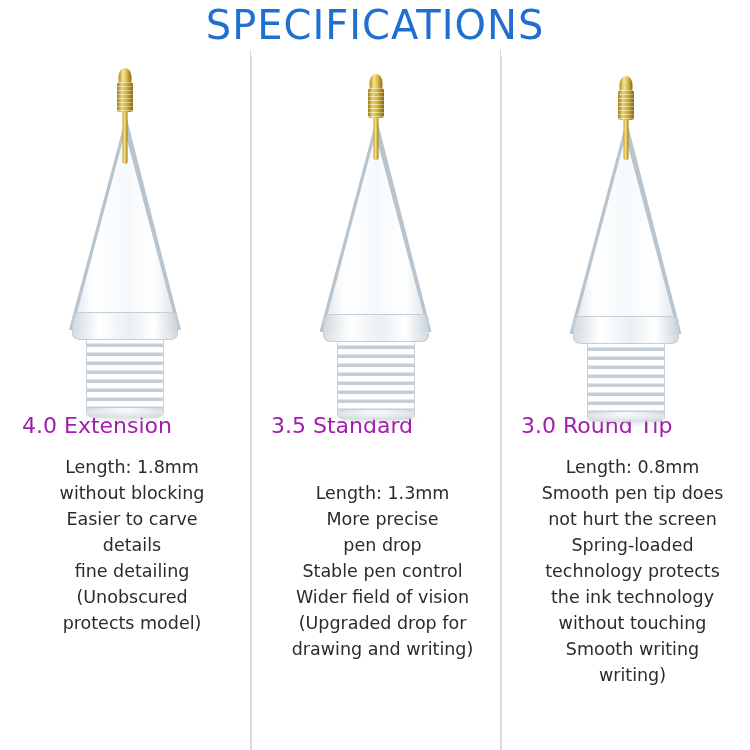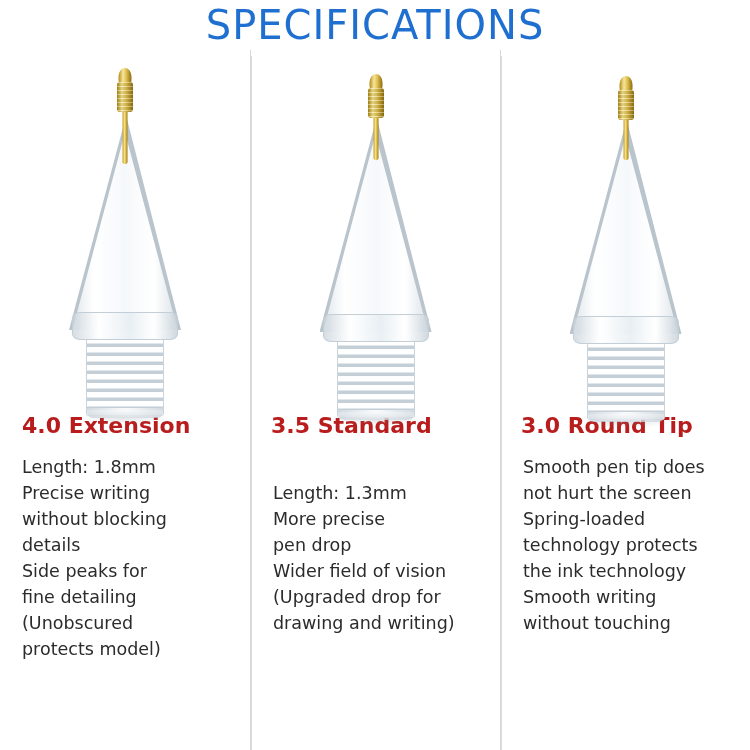--- a/index.html
+++ b/index.html
@@ -175,36 +175,37 @@
     transform: translateX(-50%);
     width: 90px;
     height: 12px;
     background: radial-gradient(ellipse at 50% 50%, rgba(120,130,140,0.22), rgba(255,255,255,0) 70%);
     border-radius: 50%;
     z-index: 1;
   }
   
   .heading {
     font-size: 22px;
-    color: #b91c1c;
+    color: #a21caf;
     padding-left: 22px;
-    font-weight: 700;
+    font-weight: 400;
     line-height: 28px;
     white-space: nowrap;
   }
   .lines {
     padding-left: 22px;
     padding-right: 8px;
     padding-top: 14px;
     font-size: 17.5px;
     line-height: 26px;
     color: #2b2b2b;
   }
   .lines div {
     white-space: nowrap;
+    text-align: center;
   }
   .col-2 .lines { padding-top: 40px; }
   .col-3 .lines { padding-top: 14px; }
   .col-2 .heading, .col-3 .heading { padding-left: 20px; }
 </style>
 </head>
 <body>
 
 <div class="page">
 
@@ -221,24 +222,23 @@
           <div class="cone-body" style="top:60px;"></div>
           <div class="cone-outline" style="top:60px;"></div>
           <div class="collar" style="top:252px;"></div>
           <div class="threads" style="top:278px;"></div>
           <div class="shadow" style="top:352px;"></div>
         </div>
       </div>
       <div class="heading">4.0 Extension</div>
       <div class="lines">
         <div>Length: 1.8mm</div>
-        <div>Precise writing</div>
         <div>without blocking</div>
+        <div>Easier to carve</div>
         <div>details</div>
-        <div>Side peaks for</div>
         <div>fine detailing</div>
         <div>(Unobscured</div>
         <div>protects model)</div>
       </div>
     </div>
 
     <div class="col col-2 divided">
       <div class="divider-span"></div>
       <div class="photo">
         <div class="tip-wrap">
@@ -250,20 +250,21 @@
           <div class="collar" style="top:254px;"></div>
           <div class="threads" style="top:280px;"></div>
           <div class="shadow" style="top:354px;"></div>
         </div>
       </div>
       <div class="heading">3.5 Standard</div>
       <div class="lines">
         <div>Length: 1.3mm</div>
         <div>More precise</div>
         <div>pen drop</div>
+        <div>Stable pen control</div>
         <div>Wider field of vision</div>
         <div>(Upgraded drop for</div>
         <div>drawing and writing)</div>
       </div>
     </div>
 
     <div class="col col-3 divided">
       <div class="divider-span"></div>
       <div class="photo">
         <div class="tip-wrap">
@@ -272,24 +273,26 @@
           <div class="metal-band" style="top:30px;"></div>
           <div class="cone-body" style="top:64px;"></div>
           <div class="cone-outline" style="top:64px;"></div>
           <div class="collar" style="top:256px;"></div>
           <div class="threads" style="top:282px;"></div>
           <div class="shadow" style="top:356px;"></div>
         </div>
       </div>
       <div class="heading">3.0 Round Tip</div>
       <div class="lines">
+        <div>Length: 0.8mm</div>
         <div>Smooth pen tip does</div>
         <div>not hurt the screen</div>
         <div>Spring-loaded</div>
         <div>technology protects</div>
         <div>the ink technology</div>
+        <div>without touching</div>
         <div>Smooth writing</div>
-        <div>without touching</div>
+        <div>writing)</div>
       </div>
     </div>
 
   </div>
 </div>
 
 </body></html>

